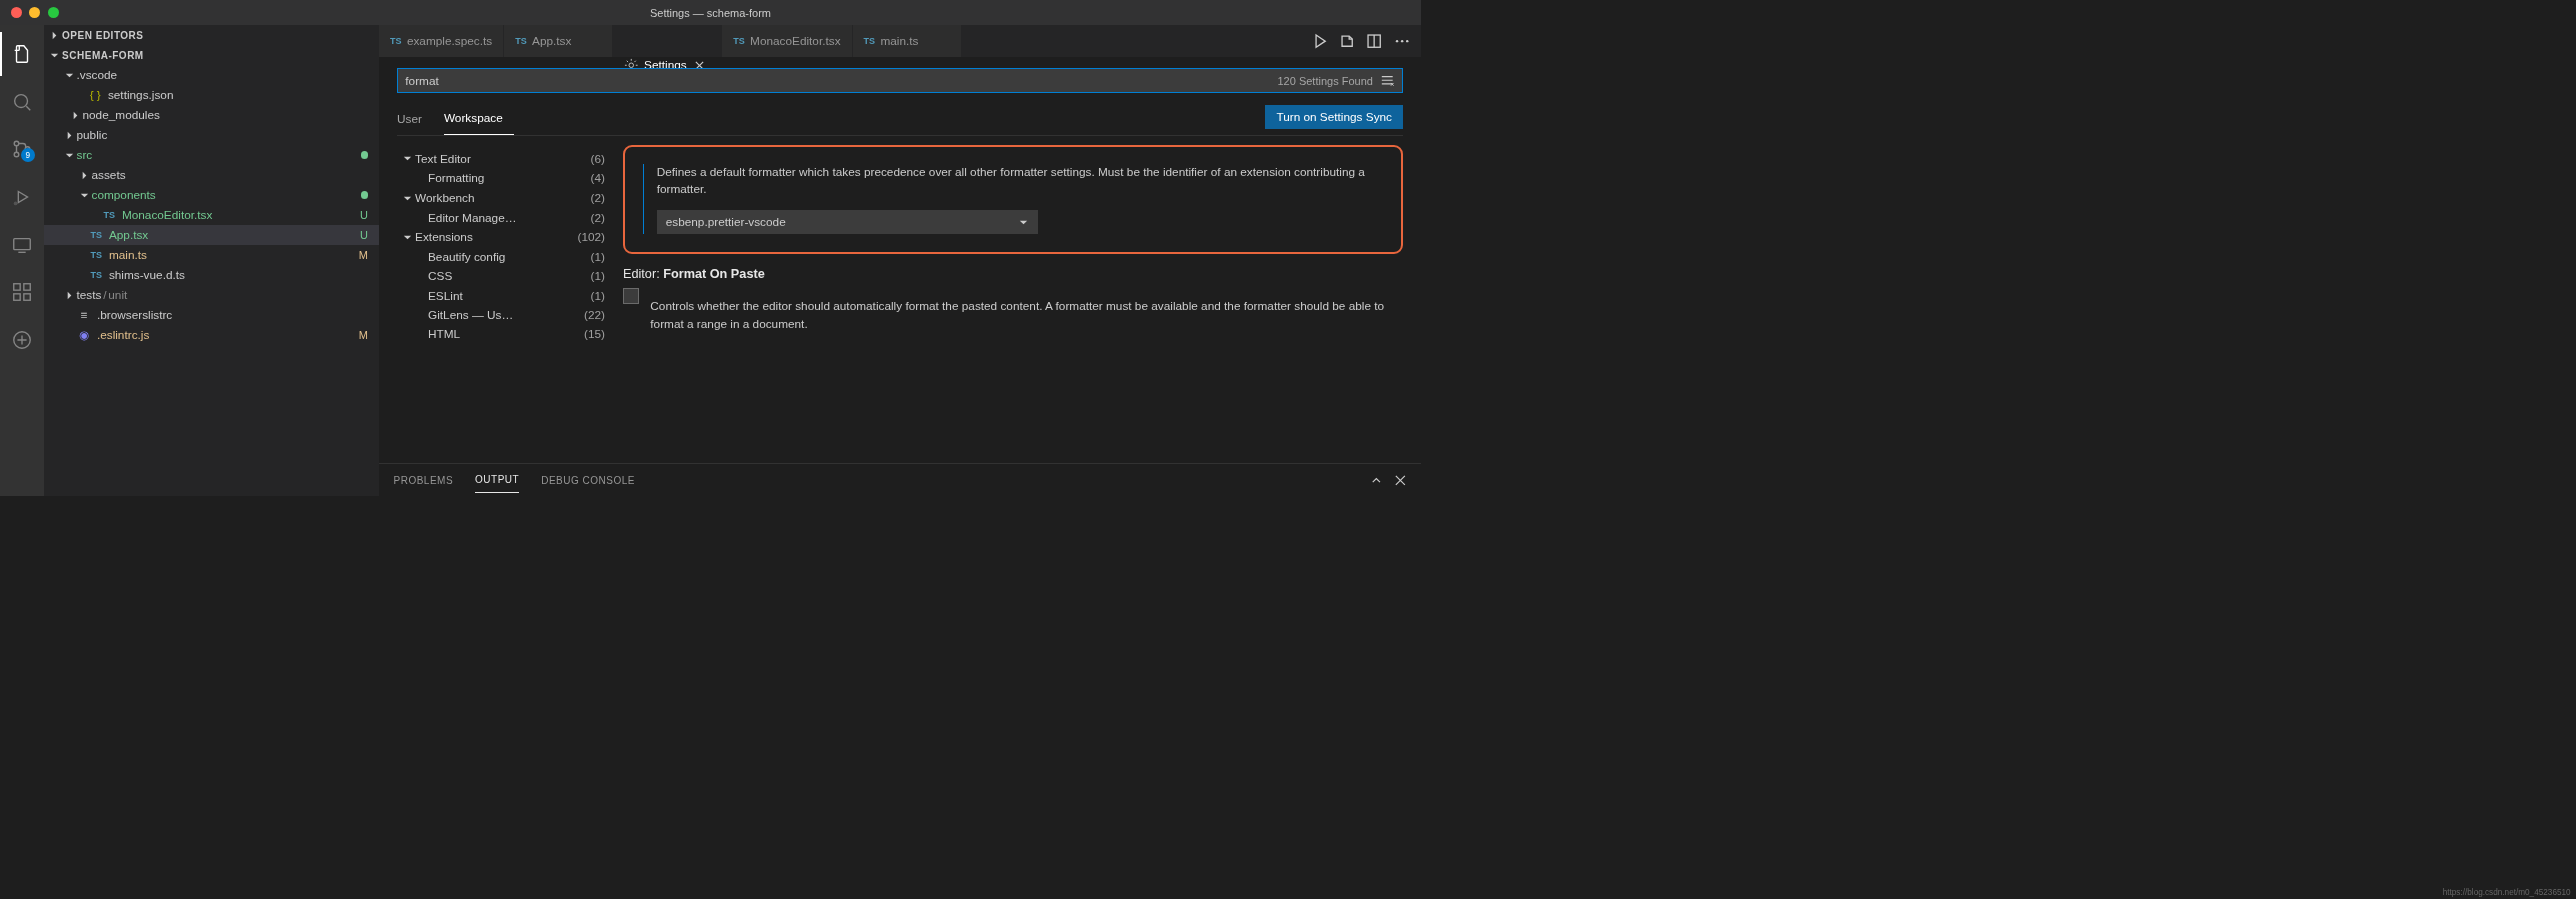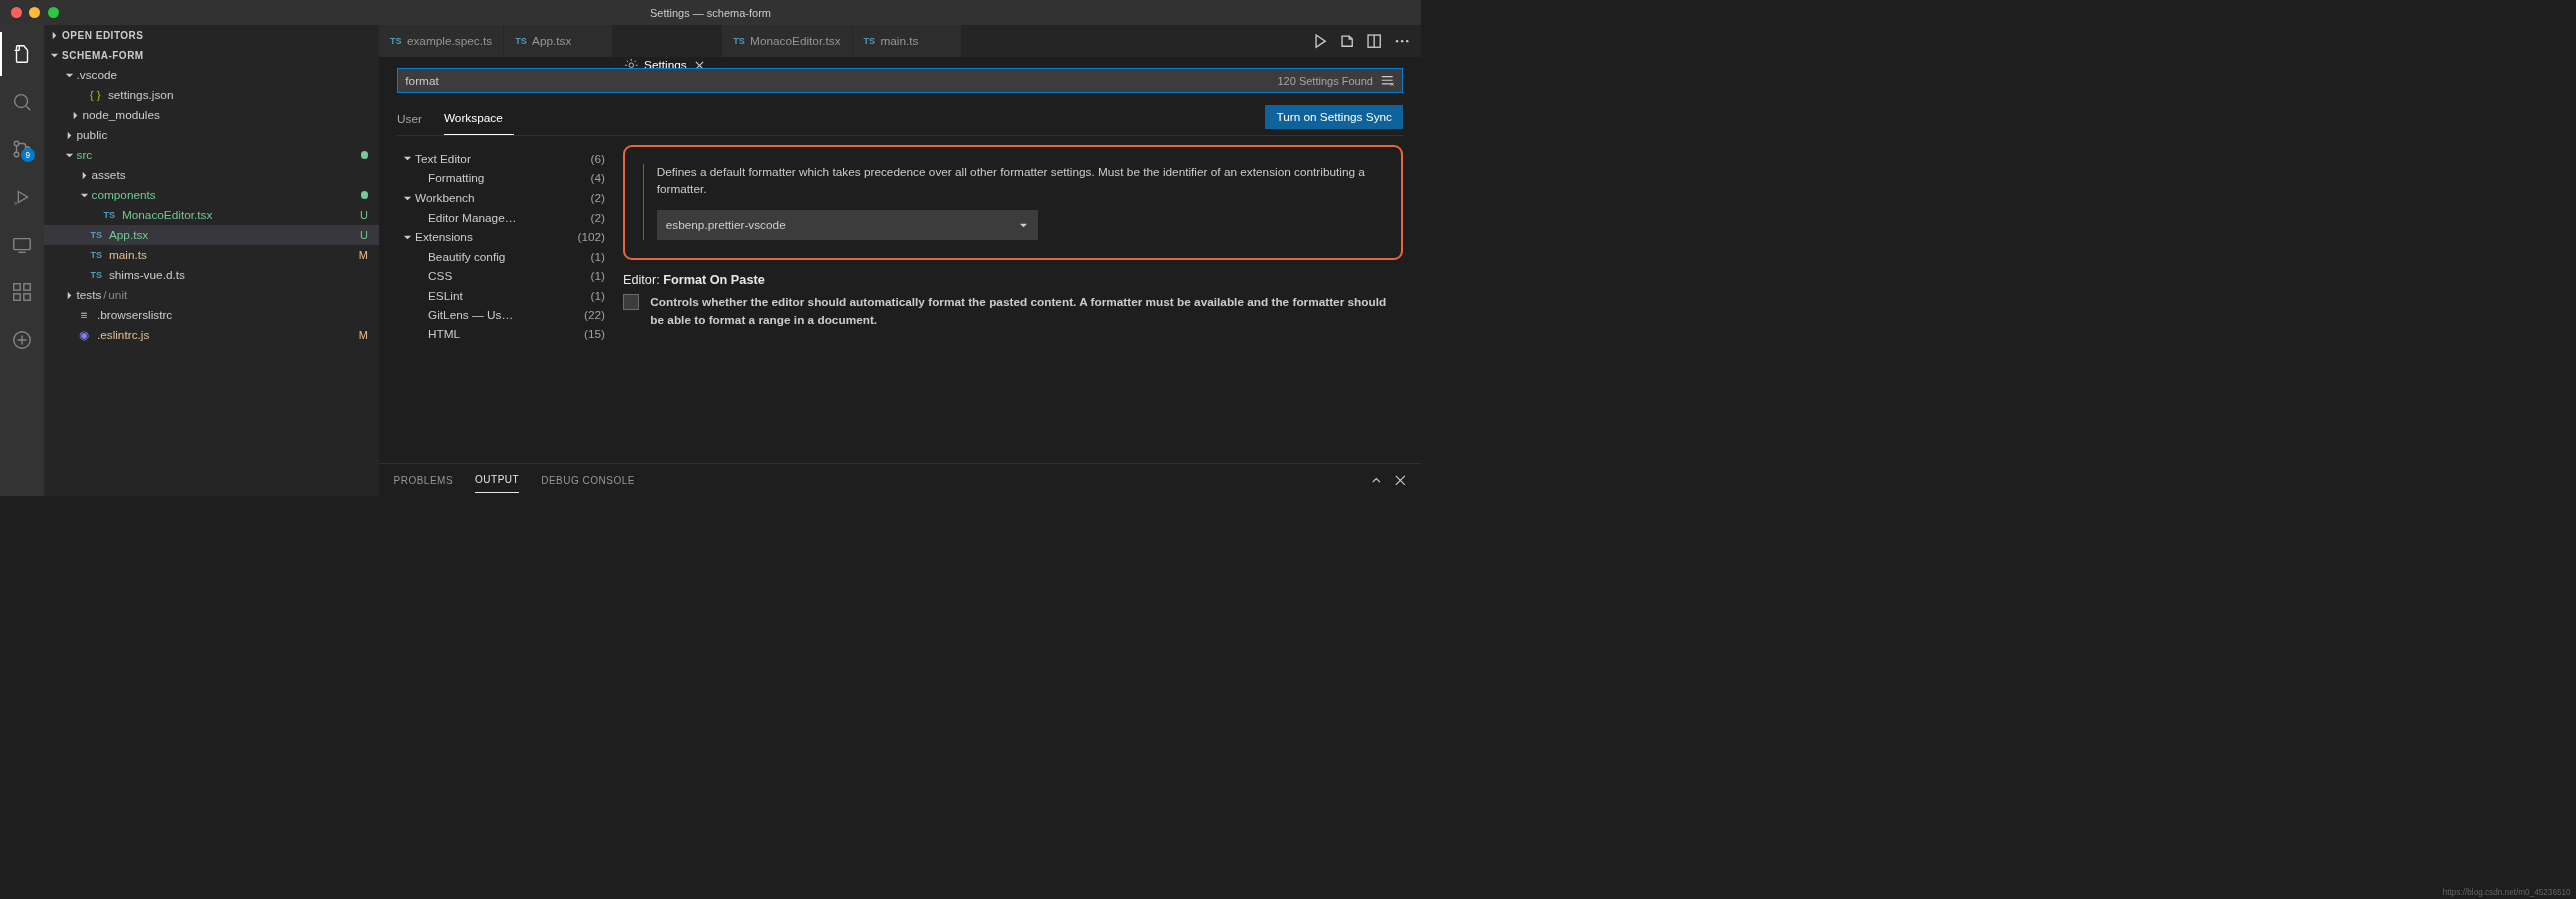--- a/index.html
+++ b/index.html
@@ -51,21 +51,21 @@
 .toc-item { display: flex; align-items: center; padding: 2.7px 0; cursor: pointer; color: #cccccc; }
 .toc-item .label { flex: 1; white-space: nowrap; overflow: hidden; text-overflow: ellipsis; }
 .toc-item .count { color: #a0a0a0; margin-left: 5.4px; }
 .right-pane { flex: 1; overflow: auto; padding: 0 0 0 18px; }
 .highlight-box { border: 2.7px solid #e8663d; border-radius: 9px; padding: 11px 18px 18px 18px; margin-bottom: 12.7px; }
 .setting-block { border-left: 1.8px solid #007fd4; padding-left: 12.7px; }
 .setting-title { font-size: 12.7px; color: #e7e7e7; }
 .setting-title .italic { font-style: italic; color: #999999; font-weight: normal; }
 .setting-title .link { color: #3794ff; text-decoration: underline; cursor: pointer; }
 .setting-desc { color: #cccccc; margin-top: 5.4px; font-size: 11.8px; line-height: 1.5; }
-.select-box { margin-top: 11px; background: #3c3c3c; width: 381px; height: 30px; display: flex; align-items: center; padding: 0 9px; justify-content: space-between; cursor: pointer; }
+.select-box { margin-top: 11px; background: #3c3c3c; width: 381px; height: 24px; display: flex; align-items: center; padding: 0 9px; justify-content: space-between; cursor: pointer; }
 .setting-block2 { padding-left: 0; margin-top: 3.6px; }
 .checkbox-row { display: flex; gap: 11px; margin-top: 5.4px; }
 .checkbox { width: 16.3px; height: 16.3px; background: #3c3c3c; border: 0.9px solid #6b6b6b; flex-shrink: 0; margin-top: 1.8px; }
 .panel { height: 33px; border-top: 0.9px solid #80808033; display: flex; align-items: center; padding: 0 14.5px; background: #1e1e1e; font-size: 10px; letter-spacing: 0.5px; }
 .panel-tab { color: #969696; margin-right: 22px; cursor: pointer; padding: 7.3px 0; }
 .panel-tab.active { color: #e7e7e7; border-bottom: 0.9px solid #e7e7e7; }
 .panel-right { margin-left: auto; display: flex; gap: 11px; color: #cccccc; }
 .watermark { position: absolute; right: 5.4px; bottom: 1.8px; font-size: 8.2px; color: #666; }
 svg { display: block; }
 .ts-icon { color: #519aba; font-weight: 700; font-size: 9px; }
@@ -398,21 +398,21 @@
               </div>
             </div>
 
             <div class="setting-block2">
               <div class="setting-title">
                 <span>Editor:</span>
                 <b>Format On Paste</b>
               </div>
               <div class="checkbox-row">
                 <div class="checkbox"></div>
-                <div class="setting-desc" style="margin-top:2px;font-weight:bold;">Controls whether the editor should automatically format the pasted content. A formatter must be available and the formatter should be able to format a range in a document.</div>
+                <div class="setting-desc" style="margin-top:12px;">Controls whether the editor should automatically format the pasted content. A formatter must be available and the formatter should be able to format a range in a document.</div>
               </div>
             </div>
           </div>
         </div>
       </div>
 
       <div class="panel">
         <div class="panel-tab">PROBLEMS</div>
         <div class="panel-tab active">OUTPUT</div>
         <div class="panel-tab">DEBUG CONSOLE</div>

